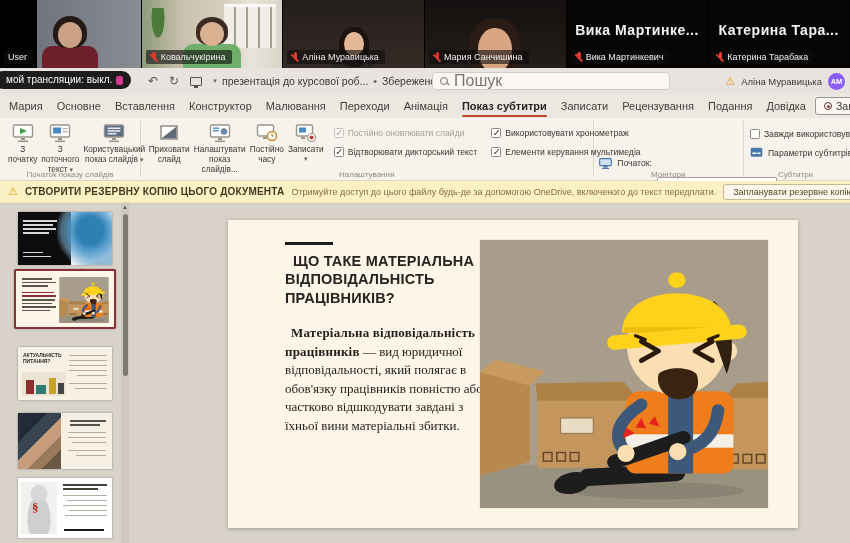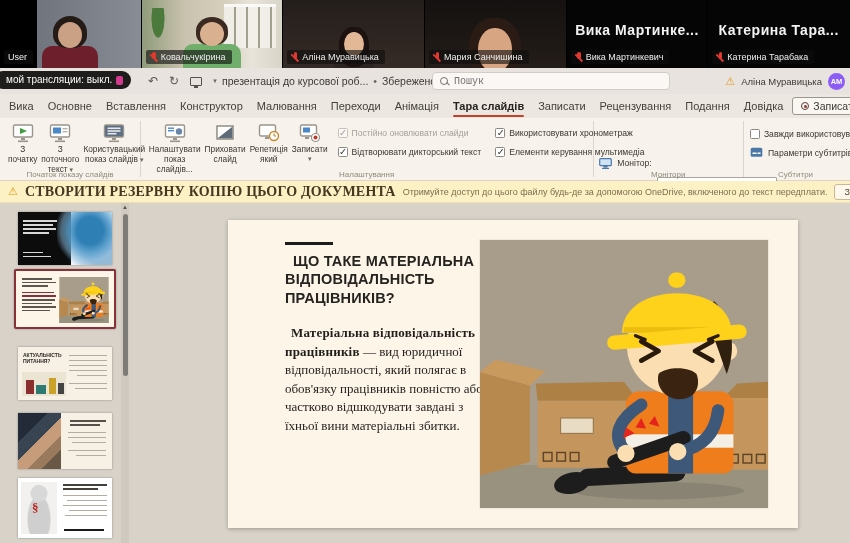--- a/index.html
+++ b/index.html
@@ -52,21 +52,21 @@
   .present-icon { width:12px; height:9px; border:1.4px solid #55514a; border-radius:1px; position:relative; }
   .present-icon::after { content:""; position:absolute; left:3px; top:8.5px; width:4px; height:2px; background:#55514a; }
   .qat-dot { font-size:7px; color:#6a665f; }
   .doc-title { position:absolute; left:222px; top:0; height:26px; display:flex; align-items:center; gap:5px; font-size:10.5px; color:#3c3934; white-space:nowrap; }
   .doc-title .sep { color:#6a665f; }
   .doc-title .chev::after { content:"▾"; font-size:8px; color:#6a665f; margin-left:2px; }
   .searchbox { position:absolute; left:432px; top:4px; width:238px; height:18px; background:#faf7f4; border:1px solid #d2cdc6; border-radius:4px; display:flex; align-items:center; gap:5px; padding:0 7px; }
   .search-glyph { position:relative; width:9px; height:9px; flex:0 0 9px; }
   .search-glyph::before { content:""; position:absolute; left:0; top:0; width:6px; height:6px; border:1.3px solid #77736c; border-radius:50%; }
   .search-glyph::after { content:""; position:absolute; left:6.2px; top:6.2px; width:3.5px; height:1.3px; background:#77736c; transform:rotate(45deg); }
-  .searchbox input { border:0; outline:0; background:transparent; font-size:10px; color:#555; width:100%; font-family:Liberation Mono, monospace; }
+  .searchbox input { border:0; outline:0; background:transparent; font-size:16px; color:#555; width:100%; font-family:Liberation Sans, sans-serif; }
   .account { position:absolute; right:5px; top:0; height:26px; display:flex; align-items:center; gap:6px; }
   .warn-tri { color:#e59a1e; font-size:11px; }
   .account-name { font-size:9.5px; color:#3c3934; }
   .avatar { width:17px; height:17px; border-radius:50%; background:#8b5cf6; color:#fff; font-size:7.5px; font-weight:bold; display:flex; align-items:center; justify-content:center; }
 
   
   .tabrow { position:absolute; top:94px; left:0; width:850px; height:24px; background:#ece7e1; display:flex; align-items:stretch; }
   .tab { position:relative; display:flex; align-items:center; padding:0 9px; font-size:11px; color:#44403a; white-space:nowrap; margin-left:-4px; }
   .tab:first-child { margin-left:0; }
   .tab.active { font-weight:bold; color:#262320; }
@@ -93,21 +93,21 @@
   .cbx.disabled { opacity:.45; }
   .mon-rows { display:flex; flex-direction:column; gap:8px; padding-top:7px; }
   .mon-row { display:flex; align-items:center; gap:5px; font-size:8.6px; color:#3b3833; white-space:nowrap; }
   .mon-select { border:1px solid #a9a49b; background:#fff; border-radius:1px; font-size:13px; padding:1.5px 5px; display:flex; align-items:center; gap:26px; color:#2f2c28;margin-top:48px; }
   .mon-select::after { content:"▾"; font-size:7px; color:#6a665f; }
   .cap-btn { display:flex; align-items:center; gap:5px; font-size:8.6px; color:#3b3833; white-space:nowrap; }
 
   
   .notifbar { position:absolute; top:181px; left:0; width:850px; height:22px; background:#fcf0c5; border-bottom:1px solid #ece0b4; display:flex; align-items:center; gap:7px; padding-left:8px; }
   .notif-warn { color:#dc9c14; font-size:11px; }
-  .notif-title { font-size:14px; font-weight:bold; color:#453821; letter-spacing:.2px; white-space:nowrap;font-family:Liberation Serif, serif; }
+  .notif-title { font-size:10px; font-weight:bold; color:#453821; letter-spacing:.2px; white-space:nowrap; }
   .notif-msg { font-size:9px; color:#7e6e4c; white-space:nowrap; }
   .notif-btn { border:1px solid #c6ba94; background:#fdf8eb; border-radius:3px; font-size:9px; color:#54452a; padding:2px 9px; white-space:nowrap; }
 
   
   .workspace { position:absolute; top:203px; left:0; width:850px; height:340px; background:#d8d2c9; display:flex; }
   .thumbpane { position:relative; width:130px; flex:0 0 130px; }
   .thumb { position:absolute; left:18px; width:94px; background:#fff; box-shadow:0 0 2px rgba(0,0,0,.35); overflow:hidden; }
   .thumb.sel { left:14px; width:102px; border:2.5px solid #8a3038; border-radius:2px; }
   
   .th1 { top:9px; height:53px; background:#fff; }
@@ -311,28 +311,28 @@
       <input placeholder="Пошук" style="">
     </div>
     <div class="account">
       <span class="warn-tri">⚠</span>
       <span class="account-name">Аліна Муравицька</span>
       <span class="avatar">АМ</span>
     </div>
   </div>
 
   <div class="tabrow">
-    <div class="tab">Вика</div>
+    <div class="tab">Мария</div>
     <div class="tab">Основне</div>
     <div class="tab">Вставлення</div>
     <div class="tab">Конструктор</div>
     <div class="tab">Малювання</div>
     <div class="tab">Переходи</div>
     <div class="tab">Анімація</div>
-    <div class="tab active">Тара слайдів</div>
+    <div class="tab active">Показ субтитри</div>
     <div class="tab">Записати</div>
     <div class="tab">Рецензування</div>
     <div class="tab">Подання</div>
     <div class="tab">Довідка</div>
     <div class="tab-right">
       <div class="record-btn">
         <span class="rec-dot"></span>
         <span>Записати</span>
       </div>
 
@@ -378,53 +378,53 @@
             </svg>
         </span>
         <span class="dd">Користувацький показ слайдів</span>
       </div>
       <div class="rgroup-label">Початок показу слайдів</div>
     </div>
 
     <div class="vsep"></div>
 
     <div class="rgroup" style="width:452px">
+      <div class="rbtn" style="width:50px">
+        <span class="ricon">
+          <svg width="20" height="20" viewBox="0 0 20 20">
+              <rect x="2" y="3" width="16" height="13" fill="#fff" stroke="#8a857c" stroke-width="1.4"></rect>
+              <polygon points="2.7,15.3 17.3,3.7 17.3,15.3" fill="#5f6b78"></polygon>
+            </svg>
+        </span>
+        <span>Приховати слайд</span>
+      </div>
       <div class="rbtn" style="width:62px">
         <span class="ricon">
           <svg width="22" height="20" viewBox="0 0 22 20">
               <rect x="1.5" y="2" width="19" height="12" rx="1.5" fill="#fff" stroke="#9a958c" stroke-width="1.4"></rect>
               <rect x="4" y="4.5" width="6" height="1.4" fill="#4a88c7"></rect>
               <rect x="4" y="7" width="6" height="1.4" fill="#4a88c7"></rect>
               <circle cx="15" cy="8.5" r="3.2" fill="#6a87a8"></circle>
               <rect x="9" y="15" width="4" height="2" fill="#9a958c"></rect>
               <rect x="6" y="17.5" width="10" height="1.6" fill="#9a958c"></rect>
             </svg>
         </span>
         <span>Налаштувати показ слайдів...</span>
       </div>
       <div class="rbtn" style="width:50px">
         <span class="ricon">
-          <svg width="20" height="20" viewBox="0 0 20 20">
-              <rect x="2" y="3" width="16" height="13" fill="#fff" stroke="#8a857c" stroke-width="1.4"></rect>
-              <polygon points="2.7,15.3 17.3,3.7 17.3,15.3" fill="#5f6b78"></polygon>
-            </svg>
-        </span>
-        <span>Приховати слайд</span>
-      </div>
-      <div class="rbtn" style="width:50px">
-        <span class="ricon">
           <svg width="22" height="20" viewBox="0 0 22 20">
               <rect x="1.5" y="2" width="16" height="11" rx="1.5" fill="#fff" stroke="#9a958c" stroke-width="1.4"></rect>
               <circle cx="16" cy="13" r="4.5" fill="#fff" stroke="#c98a2a" stroke-width="1.4"></circle>
               <line x1="16" y1="13" x2="16" y2="10.5" stroke="#c98a2a" stroke-width="1.2"></line>
               <line x1="16" y1="13" x2="18" y2="13" stroke="#c98a2a" stroke-width="1.2"></line>
               <rect x="7" y="14" width="4" height="2" fill="#9a958c"></rect>
             </svg>
         </span>
-        <span>Репетиція який</span>
+        <span>Постійно часу</span>
       </div>
       <div class="rbtn" style="width:44px">
         <span class="ricon">
           <svg width="22" height="20" viewBox="0 0 22 20">
               <rect x="1.5" y="2" width="16" height="11" rx="1.5" fill="#fff" stroke="#9a958c" stroke-width="1.4"></rect>
               <rect x="4" y="4.5" width="7" height="5" fill="#4a88c7"></rect>
               <circle cx="16.5" cy="14.5" r="4" fill="#fff" stroke="#9a958c" stroke-width="1.2"></circle>
               <circle cx="16.5" cy="14.5" r="2" fill="#c0392b"></circle>
               <rect x="6" y="14" width="4" height="2" fill="#9a958c"></rect>
             </svg>
@@ -459,21 +459,21 @@
     <div class="vsep"></div>
 
     <div class="rgroup" style="width:150px">
       <div class="mon-rows">
         <div class="mon-row">
           <svg width="13" height="11" viewBox="0 0 13 11">
               <rect x="0.7" y="0.7" width="11.6" height="7" rx="1" fill="#cfe3f5" stroke="#4a78a8" stroke-width="1.2"></rect>
               <rect x="4.5" y="8" width="4" height="1.6" fill="#4a78a8"></rect>
               <rect x="3" y="9.8" width="7" height="1.2" fill="#4a78a8"></rect>
             </svg>
-          <span>Монітор:</span>
+          <span>Початок:</span>
           <span class="mon-select">
             <span>Автоматично</span>
           </span>
         </div>
         <div class="cbx">
           <span class="cb checked"></span>
           <span>Режим доповідача</span>
         </div>
       </div>
       <div class="rgroup-label">Монітори</div>

